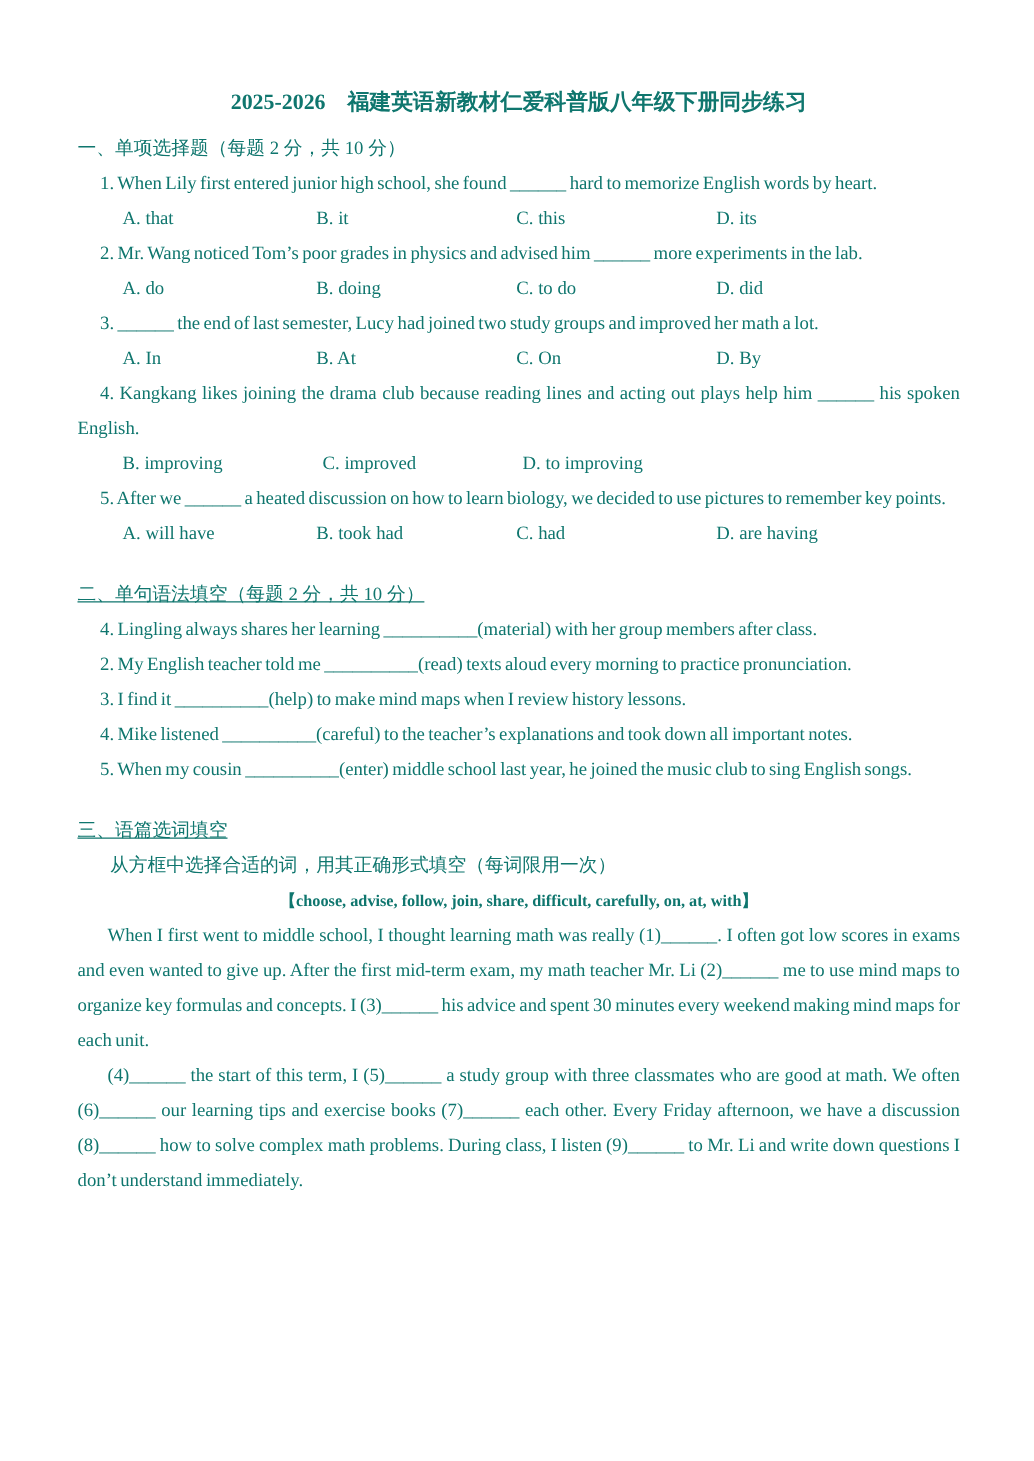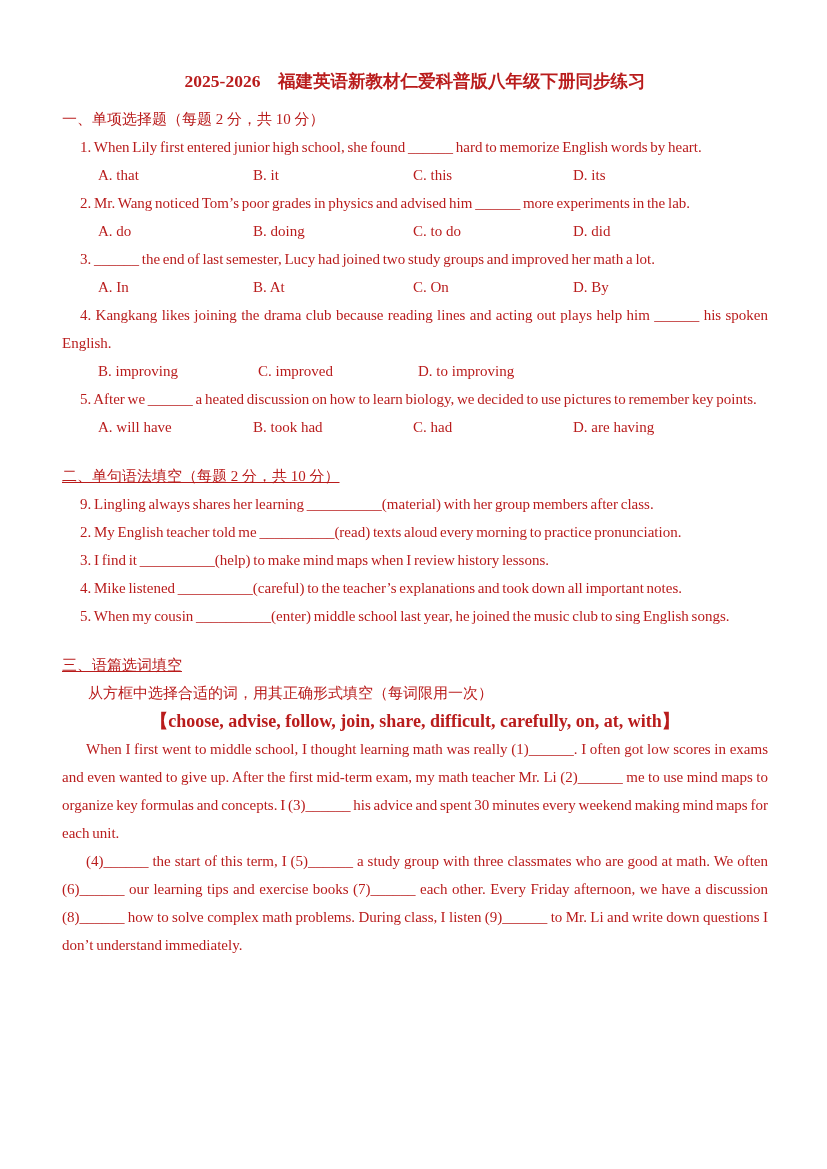--- a/index.html
+++ b/index.html
@@ -6,21 +6,21 @@
     margin: 0;
     padding: 0;
     background: #ffffff;
   }
   .page {
     position: relative;
     width: 827px;
     height: 1169px;
     box-sizing: border-box;
     background: #ffffff;
-    color: #b91c1c;
+    color: #0f766e;
     font-family: "Liberation Serif", "DejaVu Serif", serif;
     font-size: 15px;
     line-height: 28px;
     padding: 70px 59px 20px 62px;
     overflow: hidden;
   }
   .doc-title {
     text-align: center;
     font-weight: bold;
     font-size: 17.5px;
@@ -54,21 +54,21 @@
   .opt-a { width: 155px; }
   .opt-b { width: 160px; }
   .opt-c { width: 160px; }
   .opt-d { flex: 1; }
   .s3-instruction {
     text-indent: 26px;
   }
   .word-bank {
     text-align: center;
     font-weight: bold;
-    font-size: 18px;
+    font-size: 13px;
   }
   .passage {
     margin: 0;
     text-indent: 24px;
     text-align: justify;
     word-spacing: -1px;
   }
 </style>
 </head>
 <body>
@@ -123,21 +123,21 @@
     <div class="opts">
       <span class="opt-a">A. will have</span>
       <span class="opt-b">B. took had</span>
       <span class="opt-c">C. had</span>
       <span class="opt-d">D. are having</span>
     </div>
   </div>
 
   <div class="sec-header sec-gap">二、单句语法填空（每题 2 分，共 10 分）</div>
 
-  <p class="q-text">9. Lingling always shares her learning __________(material) with her group members after class.</p>
+  <p class="q-text">4. Lingling always shares her learning __________(material) with her group members after class.</p>
   <p class="q-text">2. My English teacher told me __________(read) texts aloud every morning to practice pronunciation.</p>
   <p class="q-text">3. I find it __________(help) to make mind maps when I review history lessons.</p>
   <p class="q-text">4. Mike listened __________(careful) to the teacher’s explanations and took down all important notes.</p>
   <p class="q-text">5. When my cousin __________(enter) middle school last year, he joined the music club to sing English songs.</p>
 
   <div class="sec-header sec-gap">三、语篇选词填空</div>
   <div class="s3-instruction">从方框中选择合适的词，用其正确形式填空（每词限用一次）</div>
   <div class="word-bank">【choose, advise, follow, join, share, difficult, carefully, on, at, with】</div>
 
   <p class="passage">When I first went to middle school, I thought learning math was really (1)______. I often got low scores in exams and even wanted to give up. After the first mid-term exam, my math teacher Mr. Li (2)______ me to use mind maps to organize key formulas and concepts. I (3)______ his advice and spent 30 minutes every weekend making mind maps for each unit.</p>

